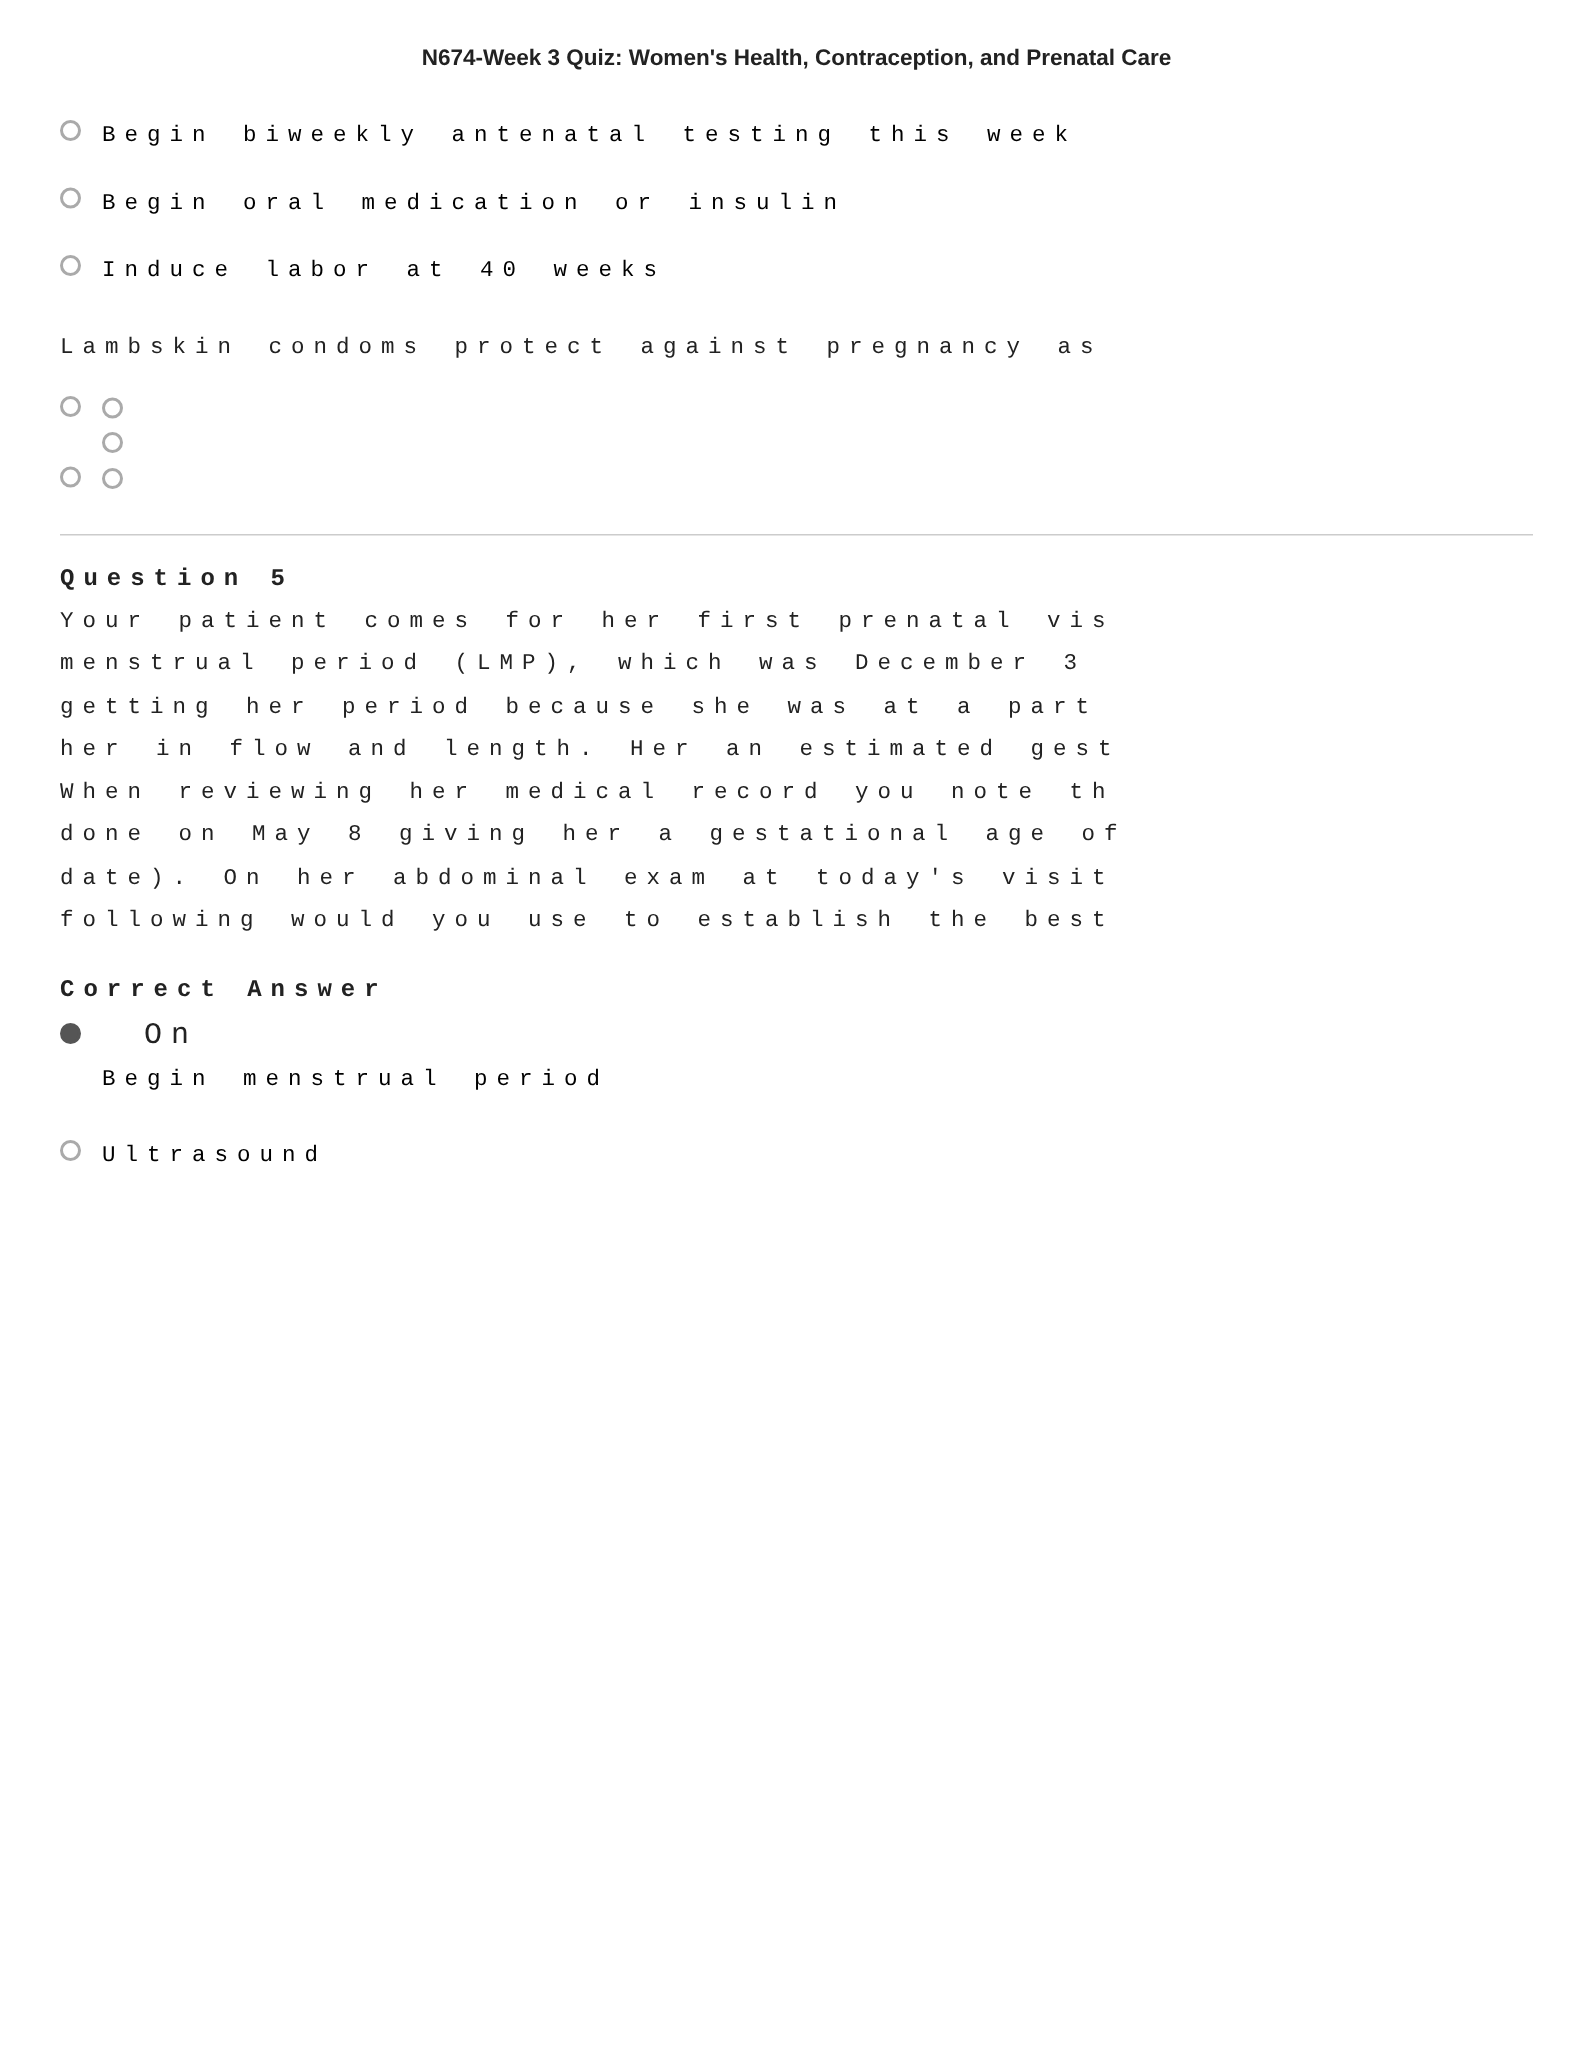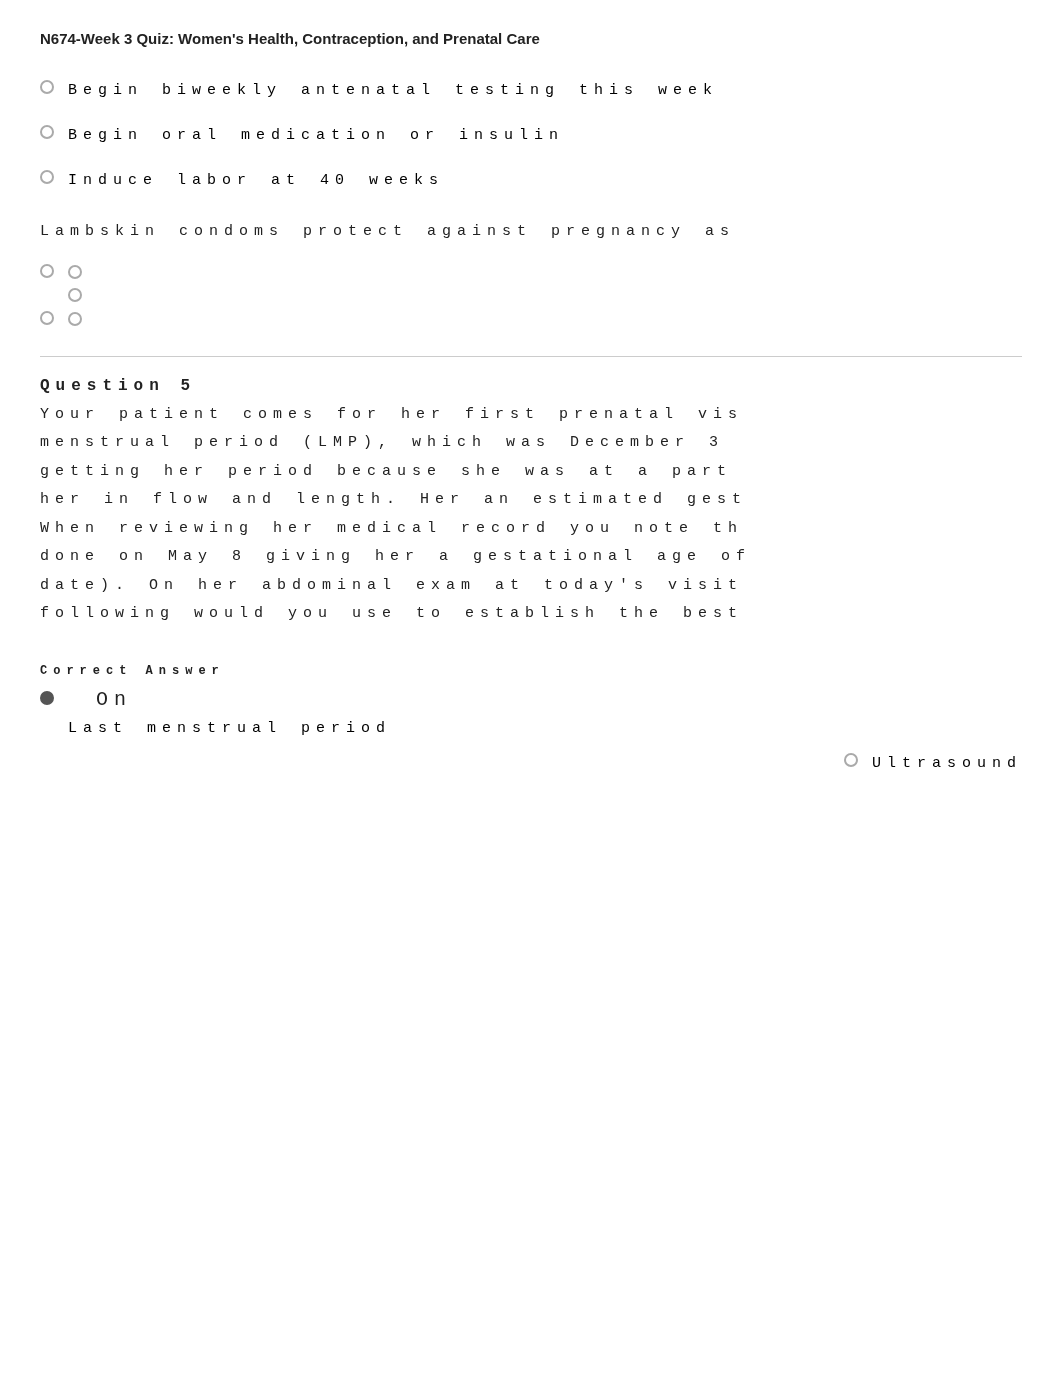--- a/index.html
+++ b/index.html
@@ -11,21 +11,21 @@
     body {
       background: #ffffff;
       font-family: 'Courier New', Courier, monospace;
       width: 1062px;
       min-height: 1376px;
       padding: 30px 40px;
       color: #222;
     }
 
     .page-title {
-      text-align: left;
+      text-align: center;
       font-family: Arial, sans-serif;
       font-weight: bold;
       font-size: 15px;
       margin-bottom: 30px;
       letter-spacing: 0px;
     }
 
     .answer-option {
       display: flex;
       align-items: flex-start;
@@ -71,23 +71,23 @@
       font-size: 15px;
       letter-spacing: 6px;
       word-spacing: 4px;
       line-height: 1.9;
       margin-bottom: 14px;
     }
 
     .correct-answer-label {
       font-family: 'Courier New', Courier, monospace;
       font-weight: bold;
-      font-size: 12px;
+      font-size: 16px;
       letter-spacing: 6px;
-      margin-top: 35px;
+      margin-top: 22px;
       margin-bottom: 10px;
     }
 
     .section-divider {
       border: none;
       border-top: 1px solid #ccc;
       margin: 18px 0;
     }
 
     .answers-block {
@@ -154,22 +154,22 @@
 <div>
   <div class="question-heading">Question 5</div>
   <div class="question-body" id="q5body">Your patient comes for her first prenatal vis<br>menstrual period (LMP), which was December 3<br>getting her period because she was at a part<br>her in flow and length. Her an estimated gest<br>When reviewing her medical record you note th<br>done on May 8 giving her a gestational age of<br>date). On her abdominal exam at today's visit<br>following would you use to establish the best</div>
 
   <div class="correct-answer-label">Correct Answer</div>
 
   <div class="answer-option" style="margin-bottom: 6px;">
     <div class="radio-circle selected"></div>
     <div>
       <div class="on-label">On</div>
-      <span class="option-text">Last menstrual period</span>
+      <span class="option-text">Begin menstrual period</span>
     </div>
   </div>
 
-  <div class="answer-option" style="margin-top: 8px; justify-content: flex-end;">
+  <div class="answer-option" style="margin-top: 24px;">
     <div class="radio-circle"></div>
     <span class="option-text">Ultrasound</span>
   </div>
 
 </div>
 
 </body></html>

